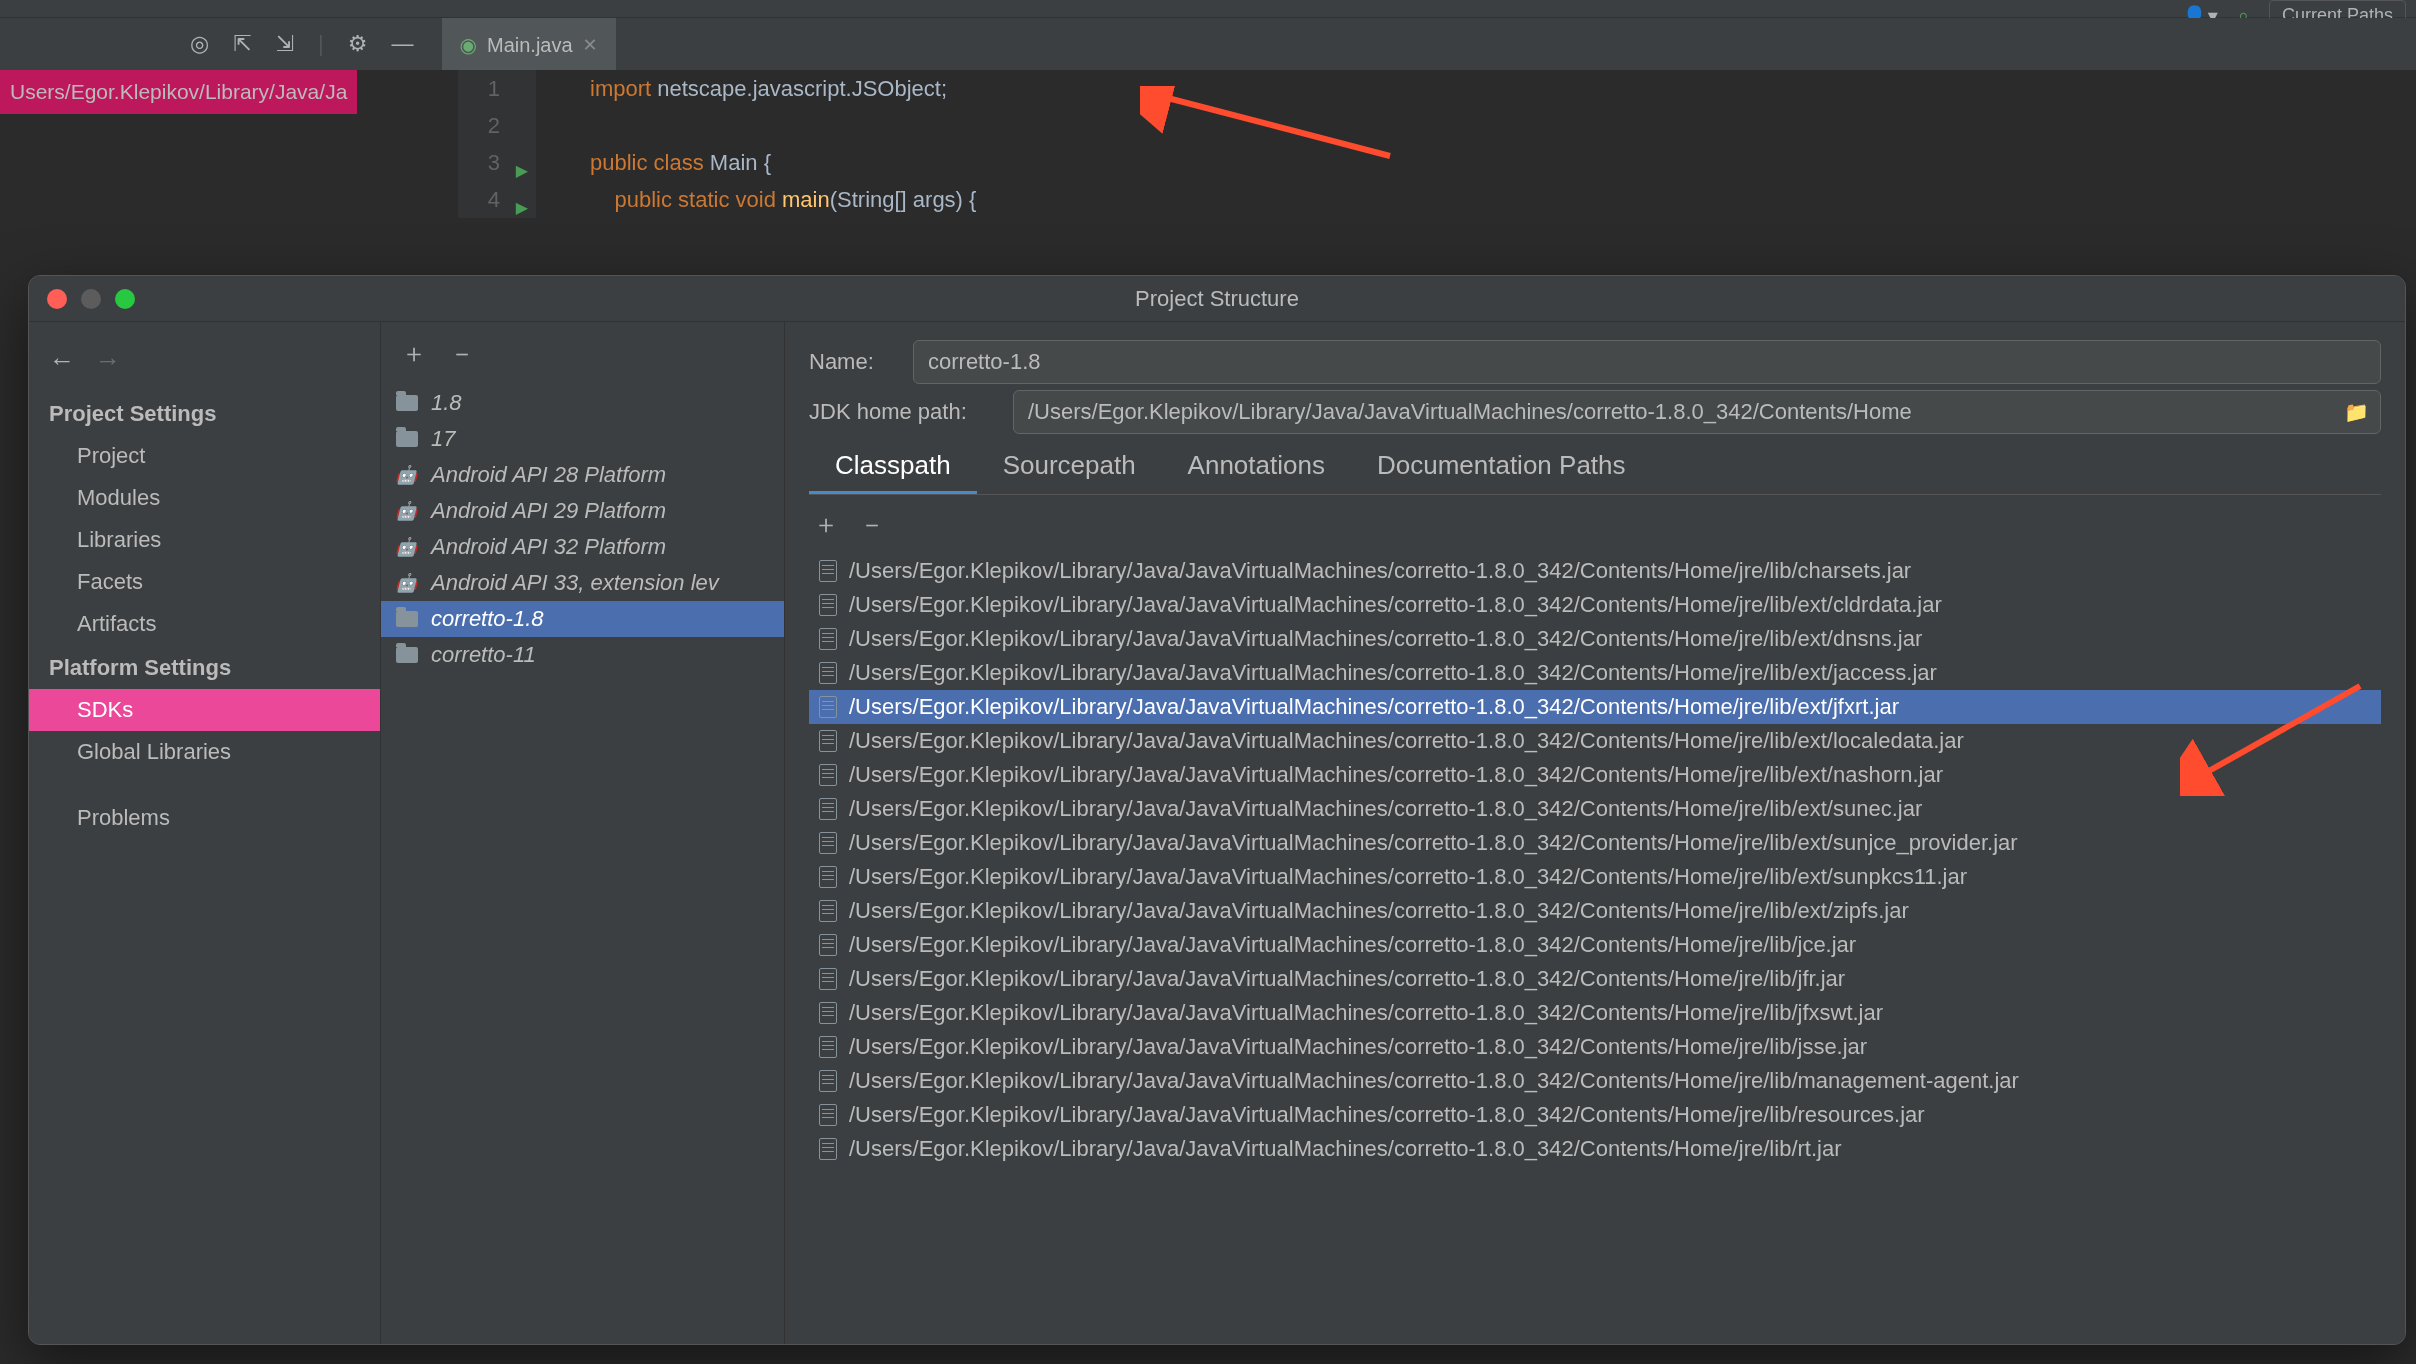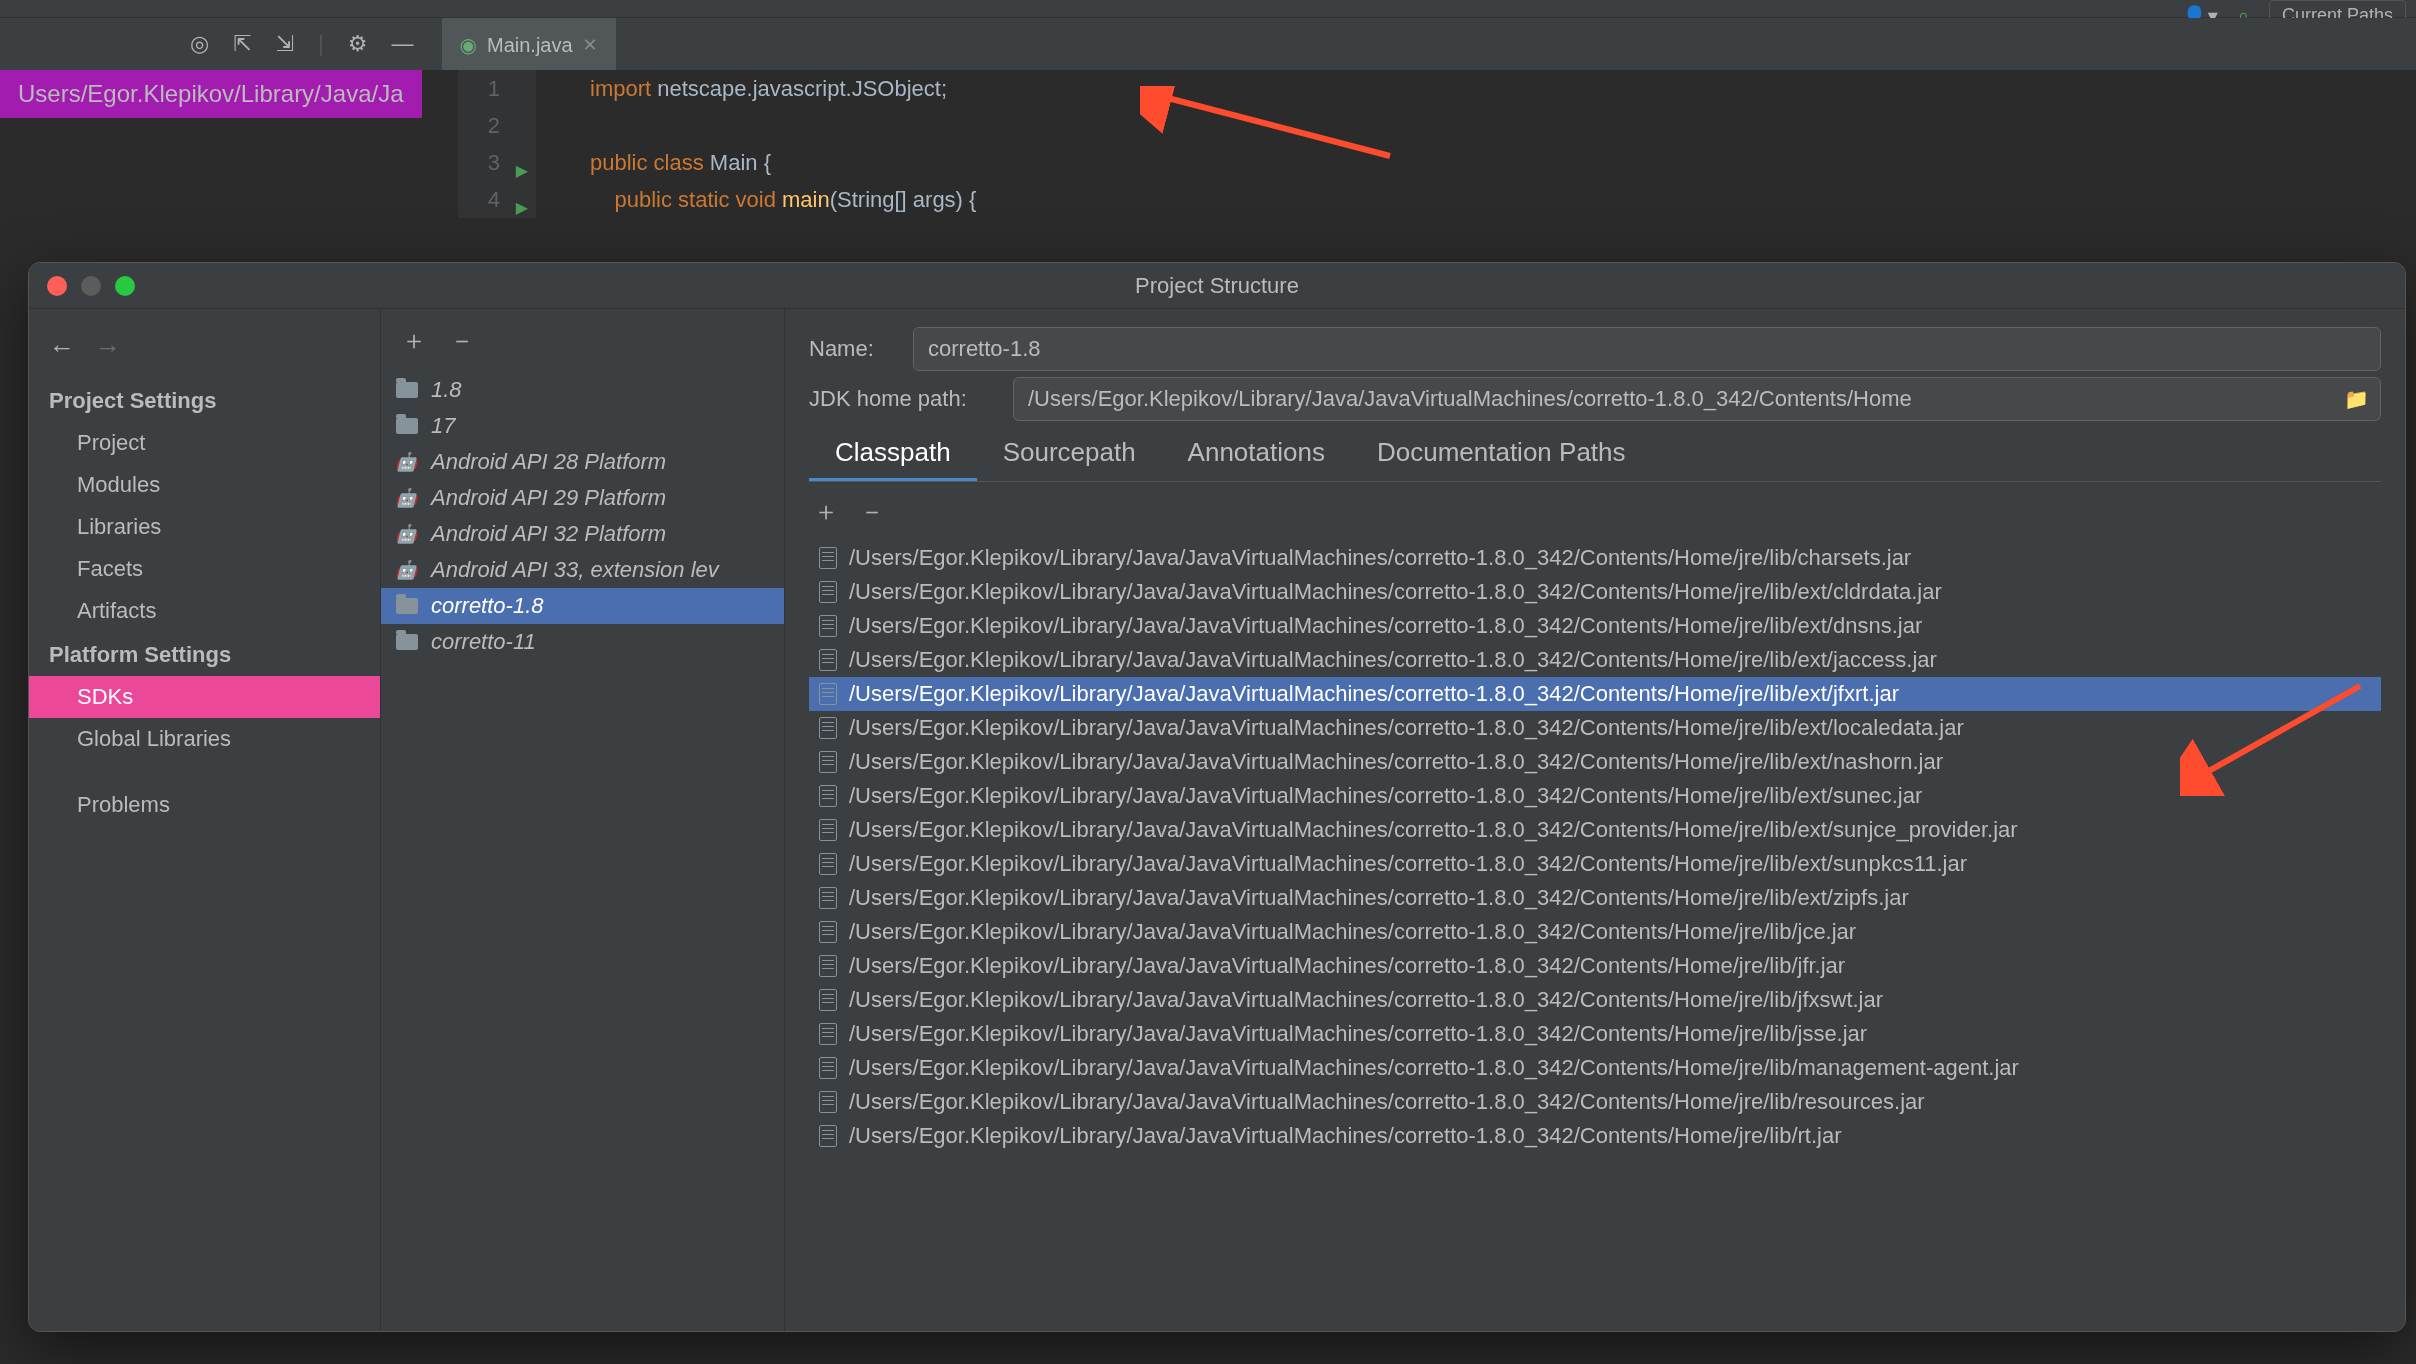--- a/index.html
+++ b/index.html
@@ -6,33 +6,33 @@
 body { background:#2b2b2b; color:#a9b7c6; overflow:hidden; width:2416px; height:1364px; position:relative; }
 .topbar { height:18px; background:#3c3f41; border-bottom:1px solid #323232; }
 .topbar-right { position:absolute; right:10px; top:0; display:flex; align-items:center; gap:20px; color:#afb1b3; font-size:20px; }
 .editor-area { position:absolute; top:18px; left:0; right:0; height:280px; background:#2b2b2b; }
 .breadcrumb-row { display:flex; align-items:center; height:52px; background:#3c3f41; }
 .toolbar-icons { display:flex; gap:24px; padding:0 28px 0 190px; color:#afb1b3; font-size:22px; }
 .tab-group { display:flex; height:100%; }
 .tab { display:flex; align-items:center; gap:10px; padding:0 18px; background:#4e5254; color:#bbbbbb; font-size:20px; border-top:2px solid transparent; }
 .tab.active { background:#515658; }
 .tab-close { color:#8a8a8a; font-size:18px; cursor:pointer; }
-.path-bar { position:absolute; top:52px; left:0; padding:10px 18px; color:#bbbbbb; font-size:24px; font-weight:500; background:#a21caf; }
+.path-bar { position:absolute; top:52px; left:0; padding:10px 10px; color:#bbbbbb; font-size:21px; font-weight:500; background:#be185d; }
 .code-area { position:absolute; top:52px; left:458px; right:0; font-family:"JetBrains Mono",Menlo,monospace; font-size:22px; line-height:37px; }
 .gutter { position:absolute; left:0; top:0; width:78px; background:#313335; text-align:right; color:#606366; padding-right:36px; }
 .gutter-line { height:37px; position:relative; }
 .run-gutter { position:absolute; right:-28px; top:8px; color:#499c54; font-size:16px; }
 .code-content { margin-left:78px; padding-left:10px; background:#2b2b2b; }
 .code-line { height:37px; white-space:pre;margin-left:44px; }
 .kw { color:#cc7832; }
 .cls { color:#a9b7c6; }
 .fn { color:#ffc66d; }
 .arrow1 { position:absolute; top:86px; left:1140px; width:260px; height:80px; pointer-events:none; }
 .arrow1 svg { width:100%; height:100%; }
-.dialog { position:absolute; top:262px; left:28px; width:2378px; height:1070px; background:#3c3f41; border:1px solid #555; border-radius:12px; box-shadow:0 20px 60px rgba(0,0,0,0.5); overflow:hidden; }
+.dialog { position:absolute; top:275px; left:28px; width:2378px; height:1070px; background:#3c3f41; border:1px solid #555; border-radius:12px; box-shadow:0 20px 60px rgba(0,0,0,0.5); overflow:hidden; }
 .titlebar { height:46px; display:flex; align-items:center; justify-content:center; background:#3c3f41; position:relative; border-bottom:1px solid #323232; }
 .traffic { position:absolute; left:18px; top:13px; display:flex; gap:14px; }
 .traffic span { width:20px; height:20px; border-radius:50%; display:block; }
 .tl-red { background:#ff5f57; }
 .tl-yel { background:#5c5c5c; }
 .tl-grn { background:#28c840; }
 .titlebar-title { color:#bbbbbb; font-size:22px; font-weight:500; }
 .dialog-body { display:flex; height:calc(100% - 46px); }
 .nav-col { width:352px; background:#3c3f41; border-right:1px solid #323232; padding-top:12px; }
 .nav-hist { display:flex; gap:20px; padding:8px 20px 18px; color:#afb1b3; font-size:26px; }

